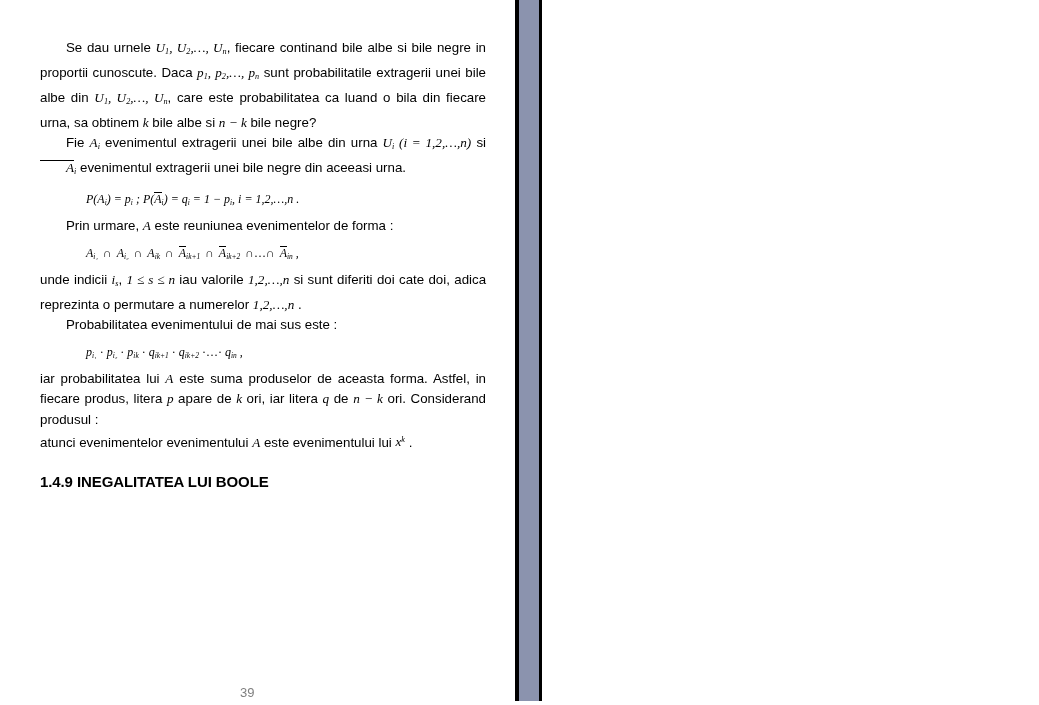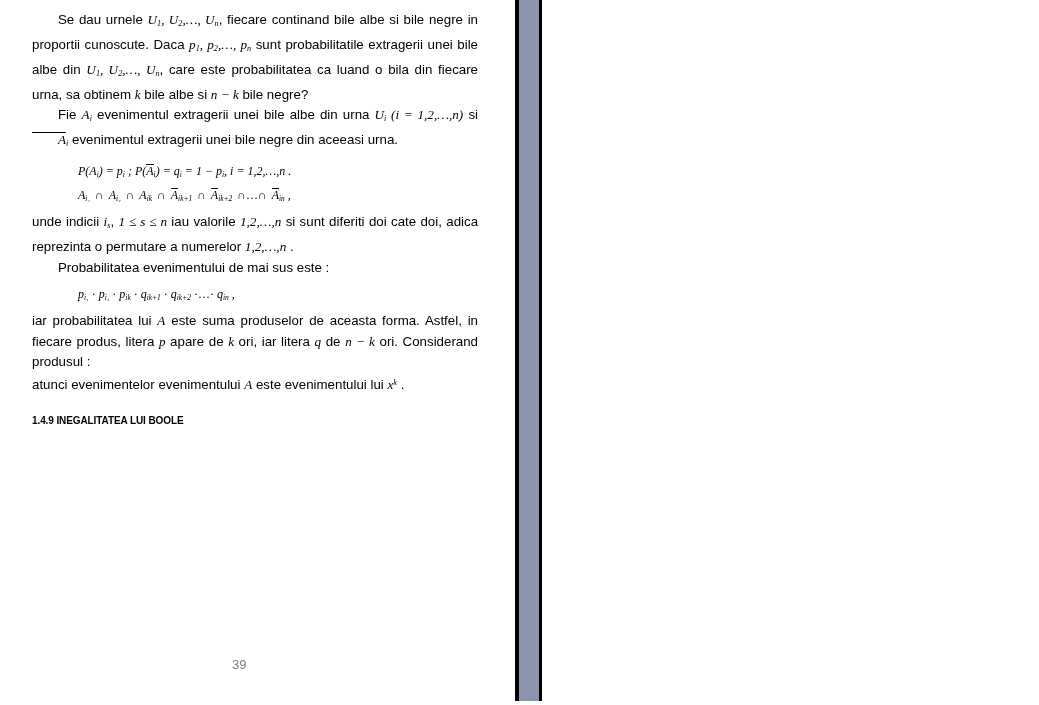--- a/index.html
+++ b/index.html
@@ -14,21 +14,21 @@
     font-family: "Liberation Sans", sans-serif;
     color: #000000;
     overflow: hidden;
   }
   .page {
     position: absolute;
     top: 0;
     background: #ffffff;
     box-sizing: border-box;
   }
-  #page-left  { left: 4px;   width: 507px; height: 549px; }
+  #page-left  { left: 12px;   width: 507px; height: 549px; margin-top: 28px; }
   #page-right { left: 545px; width: 494px; height: 705px; }
 
   .gutter {
     position: absolute;
     top: 0;
     left: 507px;
     width: 38px;
     height: 701px;
   }
   .gutter .edge-left {
@@ -87,21 +87,21 @@
     font-family: "Liberation Serif", serif;
     font-style: italic;
     font-size: 12px;
     text-align: center;
     margin: 9px 0 9px 0;
     white-space: nowrap;
   }
   .eq.left-ind { text-align: left; padding-left: 46px; }
 
   .sect-head {
-    font-size: 10px;
+    font-size: 15px;
     font-weight: bold;
     margin: 0;
     letter-spacing: -0.1px;
   }
 
   .pagenum {
     position: absolute;
     font-size: 13px;
     color: #7f7f7f;
     font-family: "Liberation Sans", sans-serif;
@@ -116,20 +116,21 @@
 <div class="page" id="page-left">
   <div class="col" id="col-left">
 
     <p class="para indent"><span>Se dau urnele </span><span class="mathi"><span>U</span><sub>1</sub><span>, U</span><sub>2</sub><span>,…, U</span><sub>n</sub></span><span>, fiecare continand bile albe si bile negre in proportii cunoscute. Daca </span><span class="mathi"><span>p</span><sub>1</sub><span>, p</span><sub>2</sub><span>,…, p</span><sub>n</sub></span><span> sunt probabilitatile extragerii unei bile albe din </span><span class="mathi"><span>U</span><sub>1</sub><span>, U</span><sub>2</sub><span>,…, U</span><sub>n</sub></span><span>, care este probabilitatea ca luand o bila din fiecare urna, sa obtinem </span><span class="mathi">k</span><span> bile albe si </span><span class="mathi">n − k</span><span> bile negre?</span></p>
 
     <p class="para indent"><span>Fie </span><span class="mathi"><span>A</span><sub>i</sub></span><span> evenimentul extragerii unei bile albe din urna </span><span class="mathi"><span>U</span><sub>i</sub><span> (i = 1,2,…,n)</span></span><span> si </span><span class="mathi"><span class="ov">A</span><sub>i</sub></span><span> evenimentul extragerii unei bile negre din aceeasi urna.</span></p>
 
     <div class="eq left-ind"><span>P(A</span><sub>i</sub><span>) = p</span><sub>i</sub><span> ;  P(</span><span class="ov">A</span><sub>i</sub><span>) = q</span><sub>i</sub><span> = 1 − p</span><sub>i</sub><span>, i = 1,2,…,n .</span></div>
 
 
+    <p class="para indent noj"><span>Prin urmare, </span><span class="mathi">A</span><span> este reuniunea evenimentelor de forma :</span></p>
 
     <div class="eq left-ind"><span>A</span><sub>i₁</sub><span class="sp"></span><span style="font-style:normal">∩</span><span class="sp"></span><span>A</span><sub>i₂</sub><span class="sp"></span><span style="font-style:normal">∩</span><span class="sp"></span><span>A</span><sub>ik</sub><span class="sp"></span><span style="font-style:normal">∩</span><span class="sp"></span><span class="ov">A</span><sub>ik+1</sub><span class="sp"></span><span style="font-style:normal">∩</span><span class="sp"></span><span class="ov">A</span><sub>ik+2</sub><span class="sp"></span><span style="font-style:normal">∩…∩</span><span class="sp"></span><span class="ov">A</span><sub>in</sub><span> ,</span></div>
 
     <p class="para"><span>unde indicii </span><span class="mathi"><span>i</span><sub>s</sub></span><span>, </span><span class="mathi">1 ≤ s ≤ n</span><span> iau valorile </span><span class="mathi">1,2,…,n</span><span> si sunt diferiti doi cate doi, adica reprezinta o permutare a numerelor </span><span class="mathi">1,2,…,n</span><span> .</span></p>
 
     <p class="para indent noj"><span>Probabilitatea evenimentului de mai sus este :</span></p>
 
     <div class="eq left-ind"><span>p</span><sub>i₁</sub><span style="font-style:normal"> · </span><span>p</span><sub>i₂</sub><span style="font-style:normal"> · </span><span>p</span><sub>ik</sub><span style="font-style:normal"> · </span><span>q</span><sub>ik+1</sub><span style="font-style:normal"> · </span><span>q</span><sub>ik+2</sub><span style="font-style:normal"> ·…· </span><span>q</span><sub>in</sub><span> ,</span></div>
 
     <p class="para"><span>iar probabilitatea lui </span><span class="mathi">A</span><span> este suma produselor de aceasta forma. Astfel, in fiecare produs, litera </span><span class="mathi">p</span><span> apare de </span><span class="mathi">k</span><span> ori, iar litera </span><span class="mathi">q</span><span> de </span><span class="mathi">n − k</span><span> ori. Considerand produsul :</span></p>

